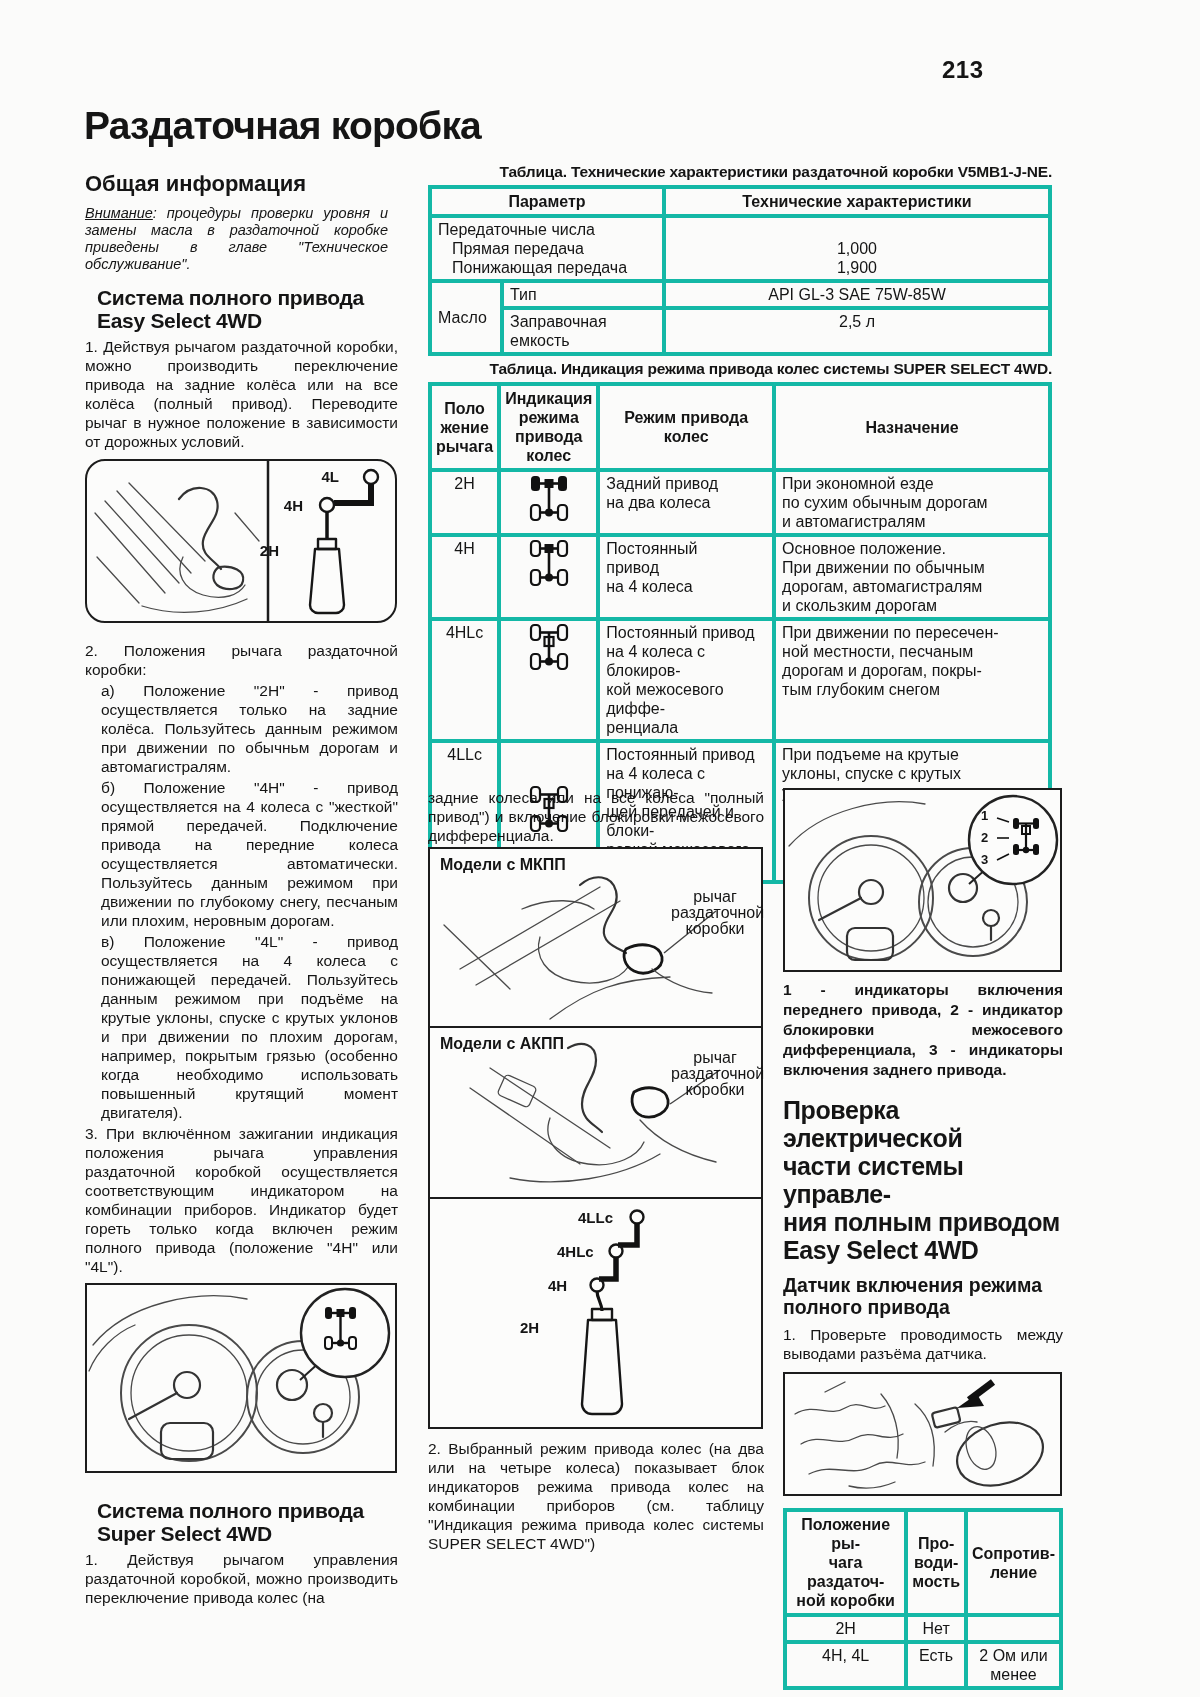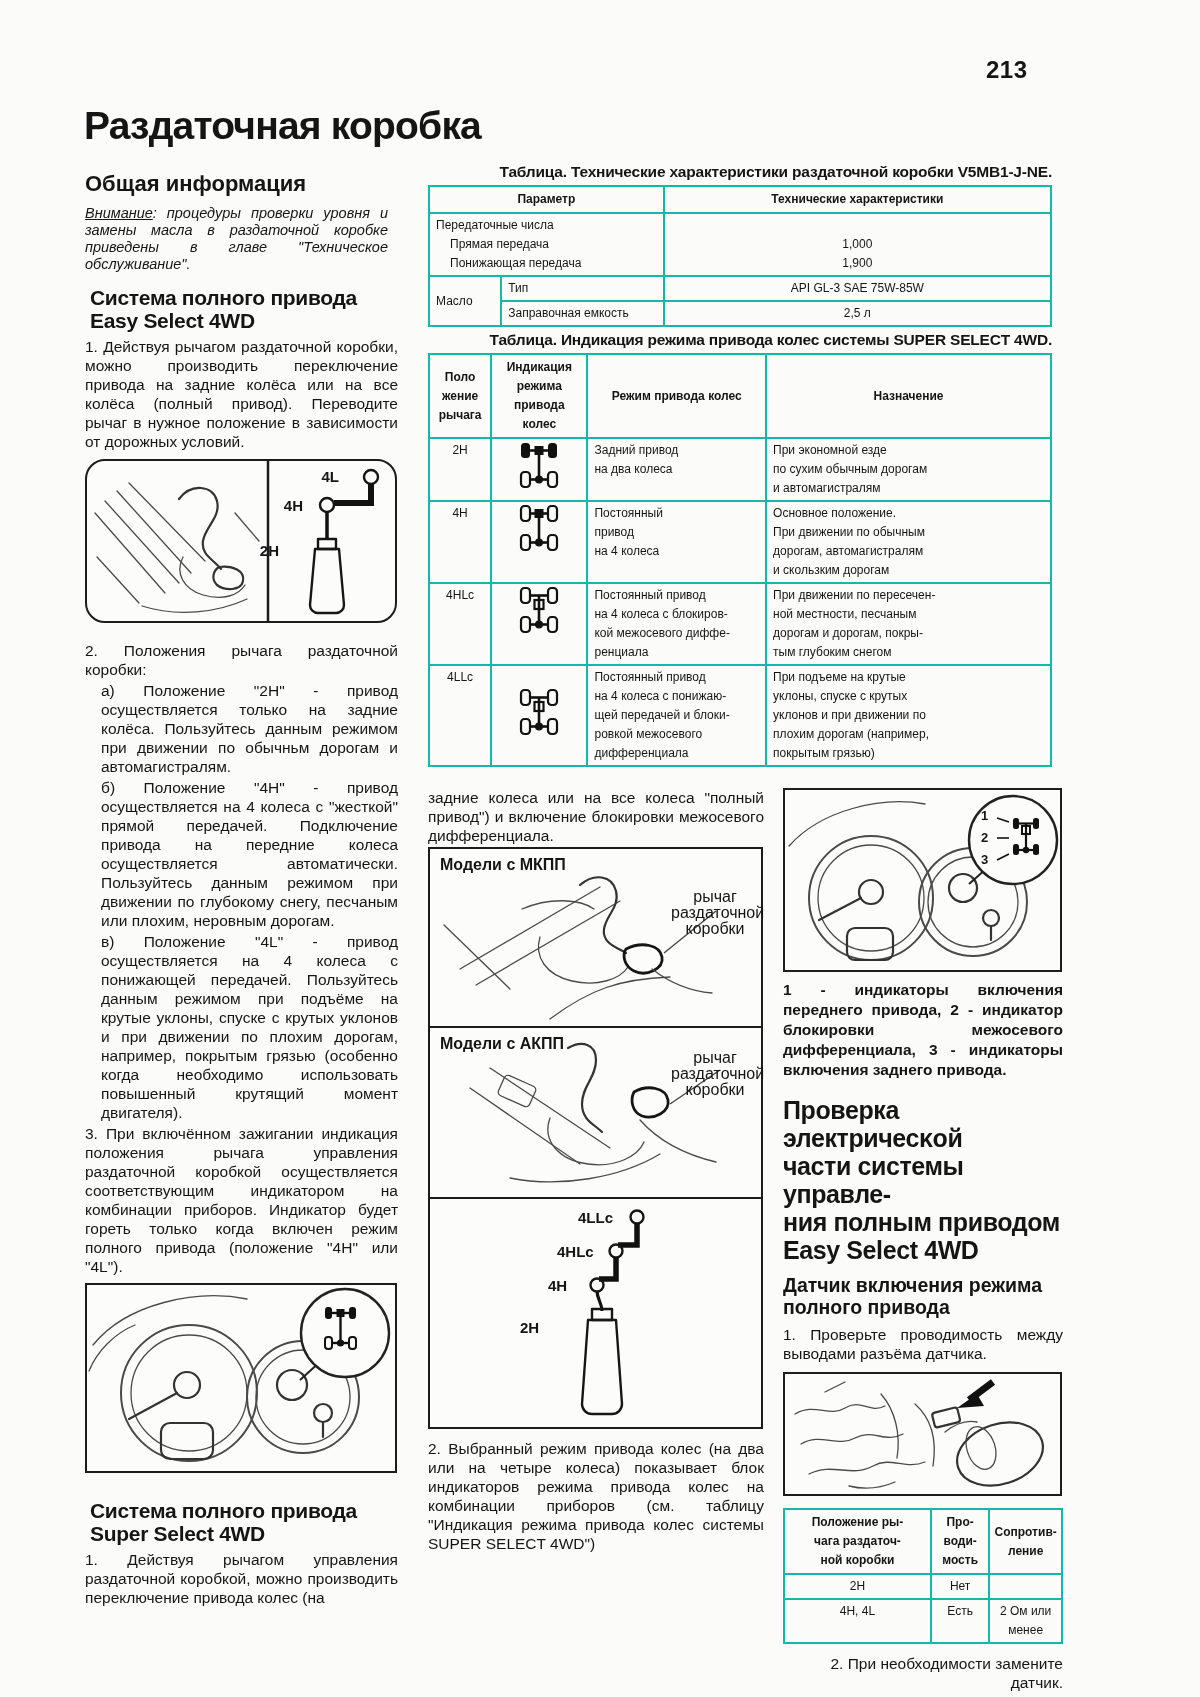--- a/index.html
+++ b/index.html
@@ -4,36 +4,36 @@
 <style>
   html,body{margin:0;padding:0;}
   body{
     width:1200px;height:1697px;position:relative;
     background:#fbfbfa;color:#151515;
     font-family:"Liberation Sans","DejaVu Sans",sans-serif;
     -webkit-font-smoothing:antialiased;
   }
   .page{position:absolute;inset:0;overflow:hidden;}
   .pre{white-space:pre-line;}
-  .page-num{position:absolute;left:986px;top:56px;font-size:24px;font-weight:bold;letter-spacing:.5px;}
+  .page-num{position:absolute;left:942px;top:56px;font-size:24px;font-weight:bold;letter-spacing:.5px;}
   .doc-title{position:absolute;left:84px;top:104px;font-size:39px;font-weight:bold;letter-spacing:-.8px;}
   .col{position:absolute;text-align:justify;font-size:15.5px;line-height:19px;}
   .col-left{left:85px;top:172px;width:313px;}
   .tables-top{position:absolute;left:428px;top:163px;width:624px;}
   .col-mid{left:428px;top:788px;width:336px;}
   .col-right{left:783px;top:788px;width:280px;}
-  h2.sec{font-size:21px;line-height:23px;font-weight:bold;margin:0 0 5px 5px;text-align:left;letter-spacing:-.3px;}
+  h2.sec{font-size:21px;line-height:23px;font-weight:bold;margin:0 0 5px 12px;text-align:left;letter-spacing:-.3px;}
   h2.sec-sm{font-size:22px;line-height:24px;font-weight:bold;margin:0 0 9px 0;text-align:left;}
   .note{font-style:italic;font-size:14.5px;line-height:17px;margin:0 10px 13px 0;}
   .note .u{text-decoration:underline;}
   p.body{margin:0 0 2px 0;}
   .indent{padding-left:16px;}
   .tbl-title{font-size:15.5px;font-weight:bold;margin:0 0 4px 0;text-align:right;letter-spacing:-.2px;}
   table.t{border-collapse:collapse;width:100%;}
-  table.t td,table.t th{border:2px solid #14b8a6;font-size:12px;line-height:19px;padding:2px 6px;vertical-align:top;}
+  table.t td,table.t th{border:4px solid #14b8a6;font-size:16px;line-height:19px;padding:2px 6px;vertical-align:top;}
   table.t th{font-weight:bold;text-align:center;vertical-align:middle;padding:3px 4px;}
   .c{text-align:center;}
   .vm{vertical-align:middle !important;}
   .t2 td{line-height:18px;padding:4px 5px;}
   .fig{position:relative;border:2.5px solid #1c1c1c;background:#fcfcfb;}
   .fig svg{position:absolute;left:0;top:0;}
   .fig-lab{position:absolute;font-weight:bold;font-size:16px;line-height:17px;text-align:left;}
   .fig-lab-sm{position:absolute;font-size:16px;line-height:16px;text-align:center;font-weight:normal;}
   .shift-lab{position:absolute;font-weight:bold;font-size:15px;}
   .cap-b{font-weight:bold;font-size:15.5px;line-height:20px;margin:8px 0 0 0;}

